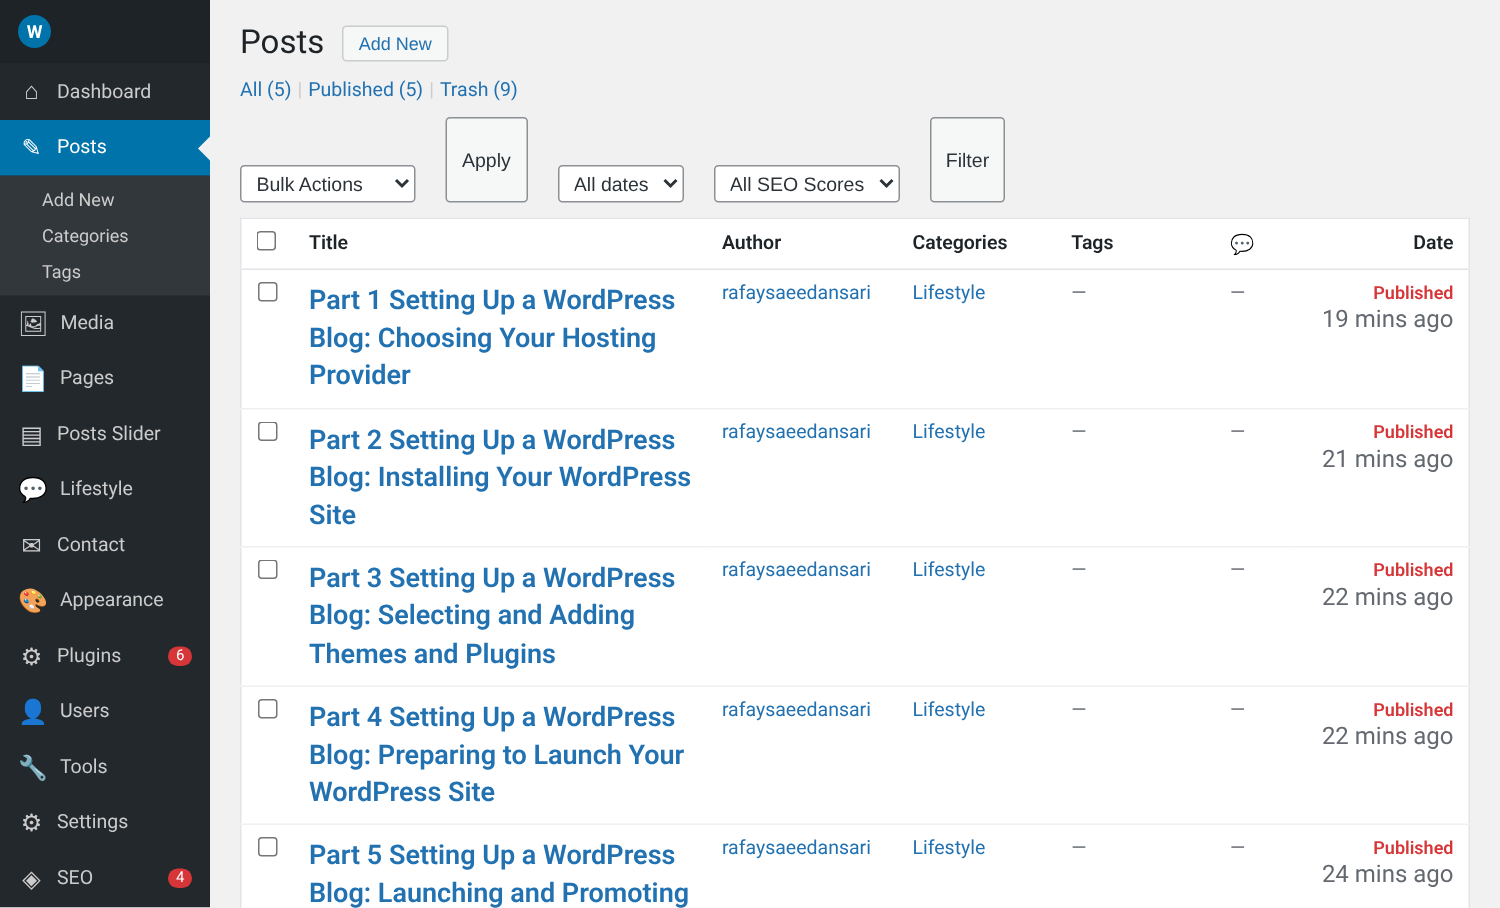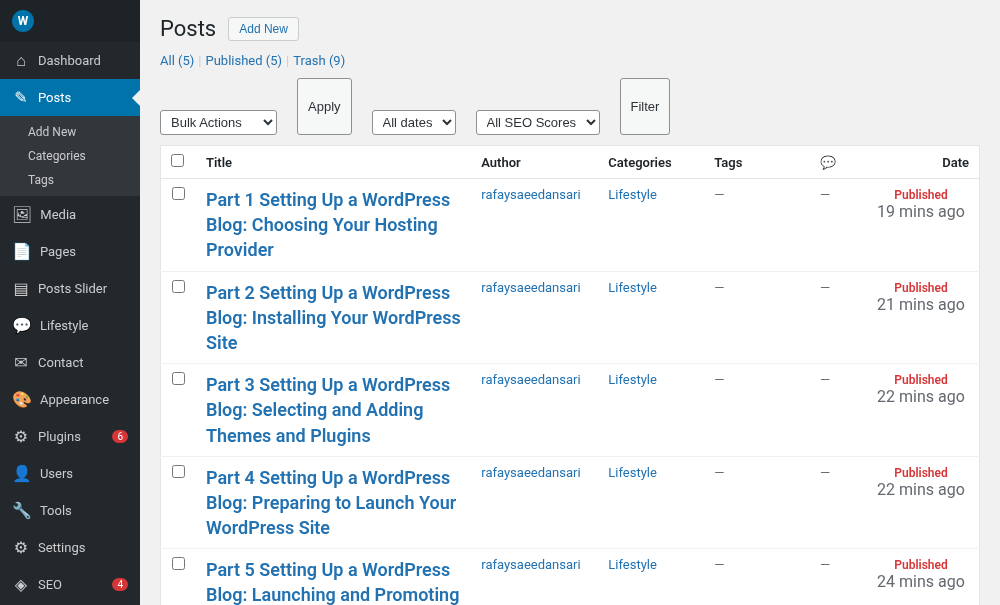--- a/index.html
+++ b/index.html
@@ -182,21 +182,21 @@
     }
     .wp-table td.title-col a {
       color: #2271b1;
       text-decoration: none;
       font-weight: 600;
       font-size: 18px;
       line-height: 1.4;
       display: block;
     }
     .wp-table td.date-col {
-      text-align: center;
+      text-align: right;
     }
     .published-text { color: #d63638; font-weight: 600; font-size: 12px; }
     .time-ago { color: #646970; font-size: 16px; }
     .dash { color: #646970; }
 
     .check-col { text-align: center; }
     input[type=checkbox] { cursor: pointer; }
 
     
     .sidebar-item.active::after {

